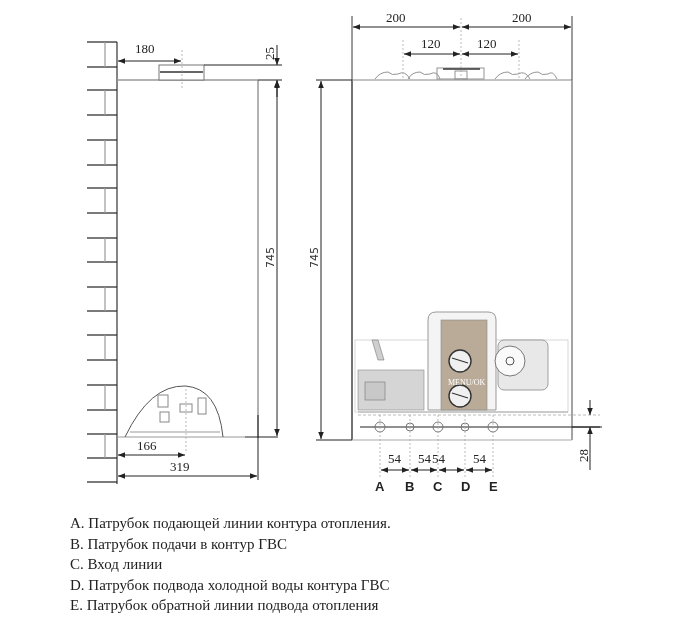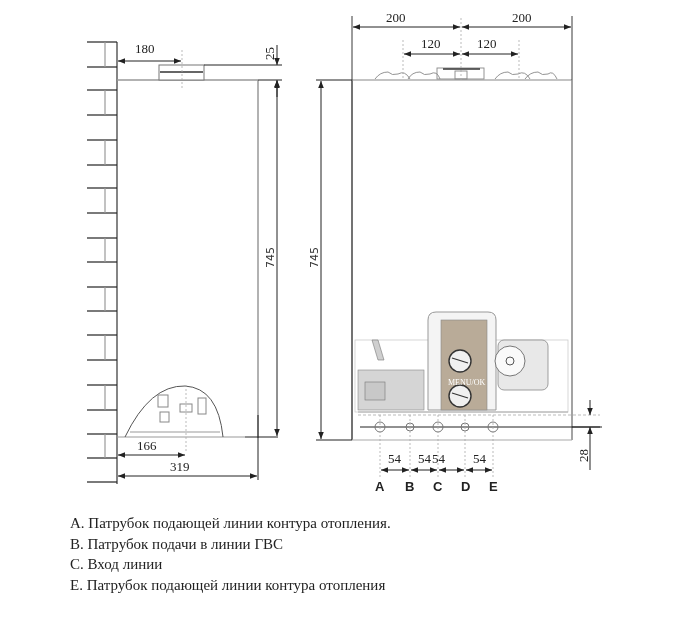--- a/index.html
+++ b/index.html
@@ -191,16 +191,17 @@
 
     <line x1="590" y1="400" x2="590" y2="415" stroke="#222" marker-end="url(#arr)"></line>
     <line x1="590" y1="470" x2="590" y2="427" stroke="#222" marker-end="url(#arr)"></line>
     <line x1="572" y1="427" x2="602" y2="427" stroke="#222"></line>
     <text class="dim" font-size="11" transform="translate(588,462) rotate(-90)">28</text>
   </g>
 </svg>
 
 <ul class="legend">
   <li>A. Патрубок подающей линии контура отопления.</li>
-  <li>B. Патрубок подачи в линии ГВС</li>
+  <li>B. Патрубок подачи в контур ГВС</li>
   <li>C. Вход линии</li>
-  <li>E. Патрубок подающей линии контура отопления</li>
+  <li>D. Патрубок подвода холодной воды контура ГВС</li>
+  <li>E. Патрубок обратной линии подвода отопления</li>
 </ul>
 
 </body></html>

